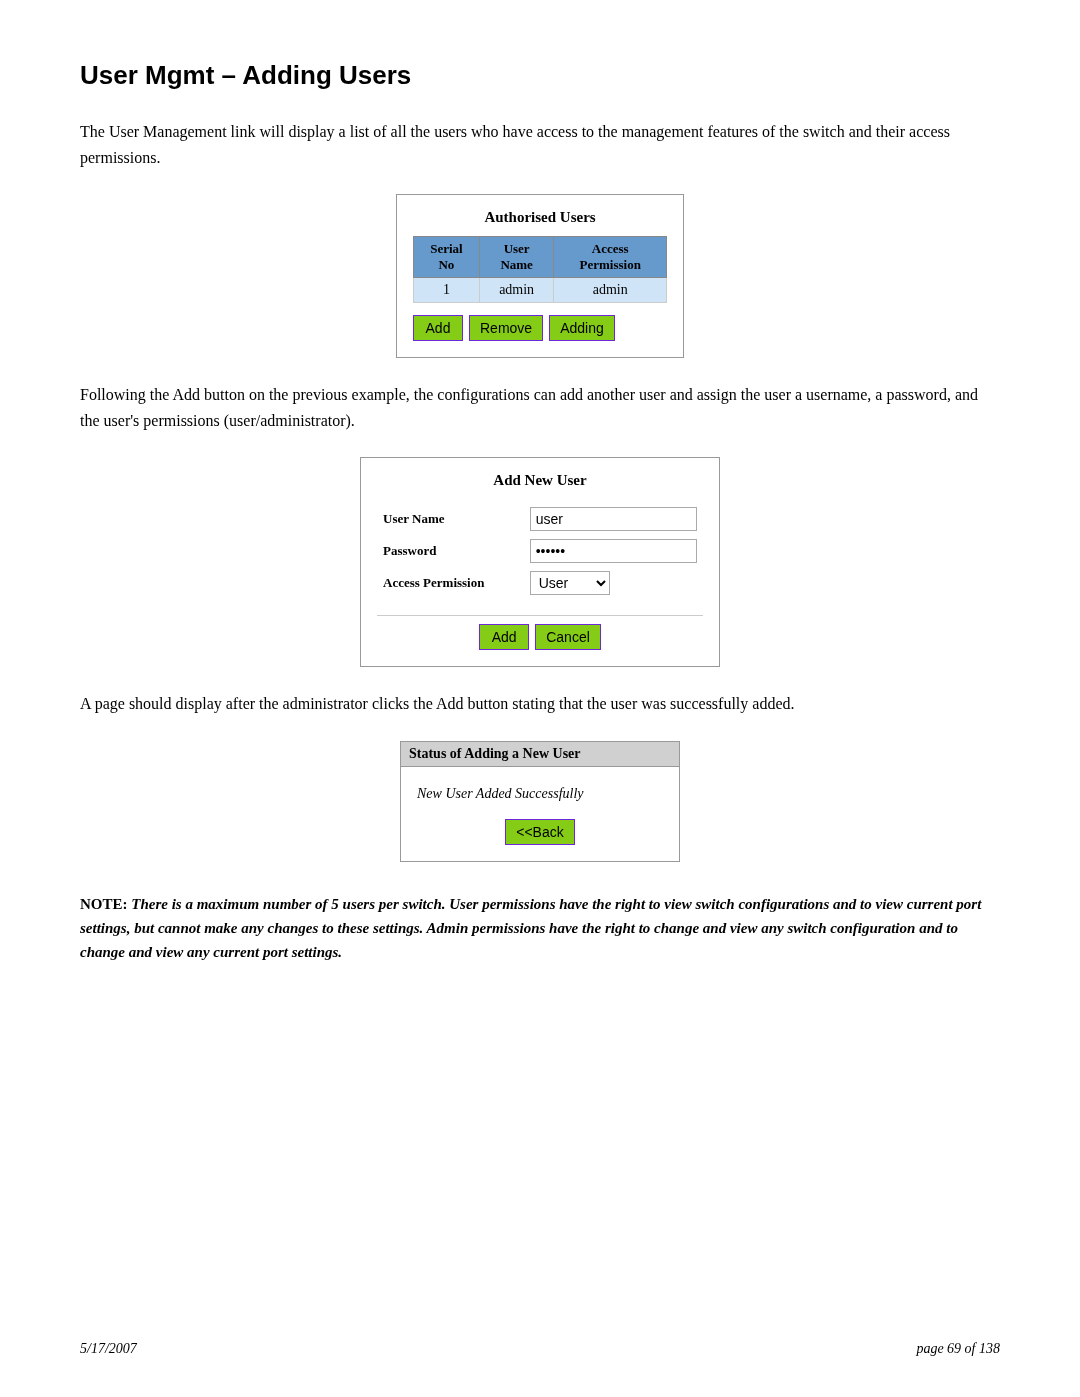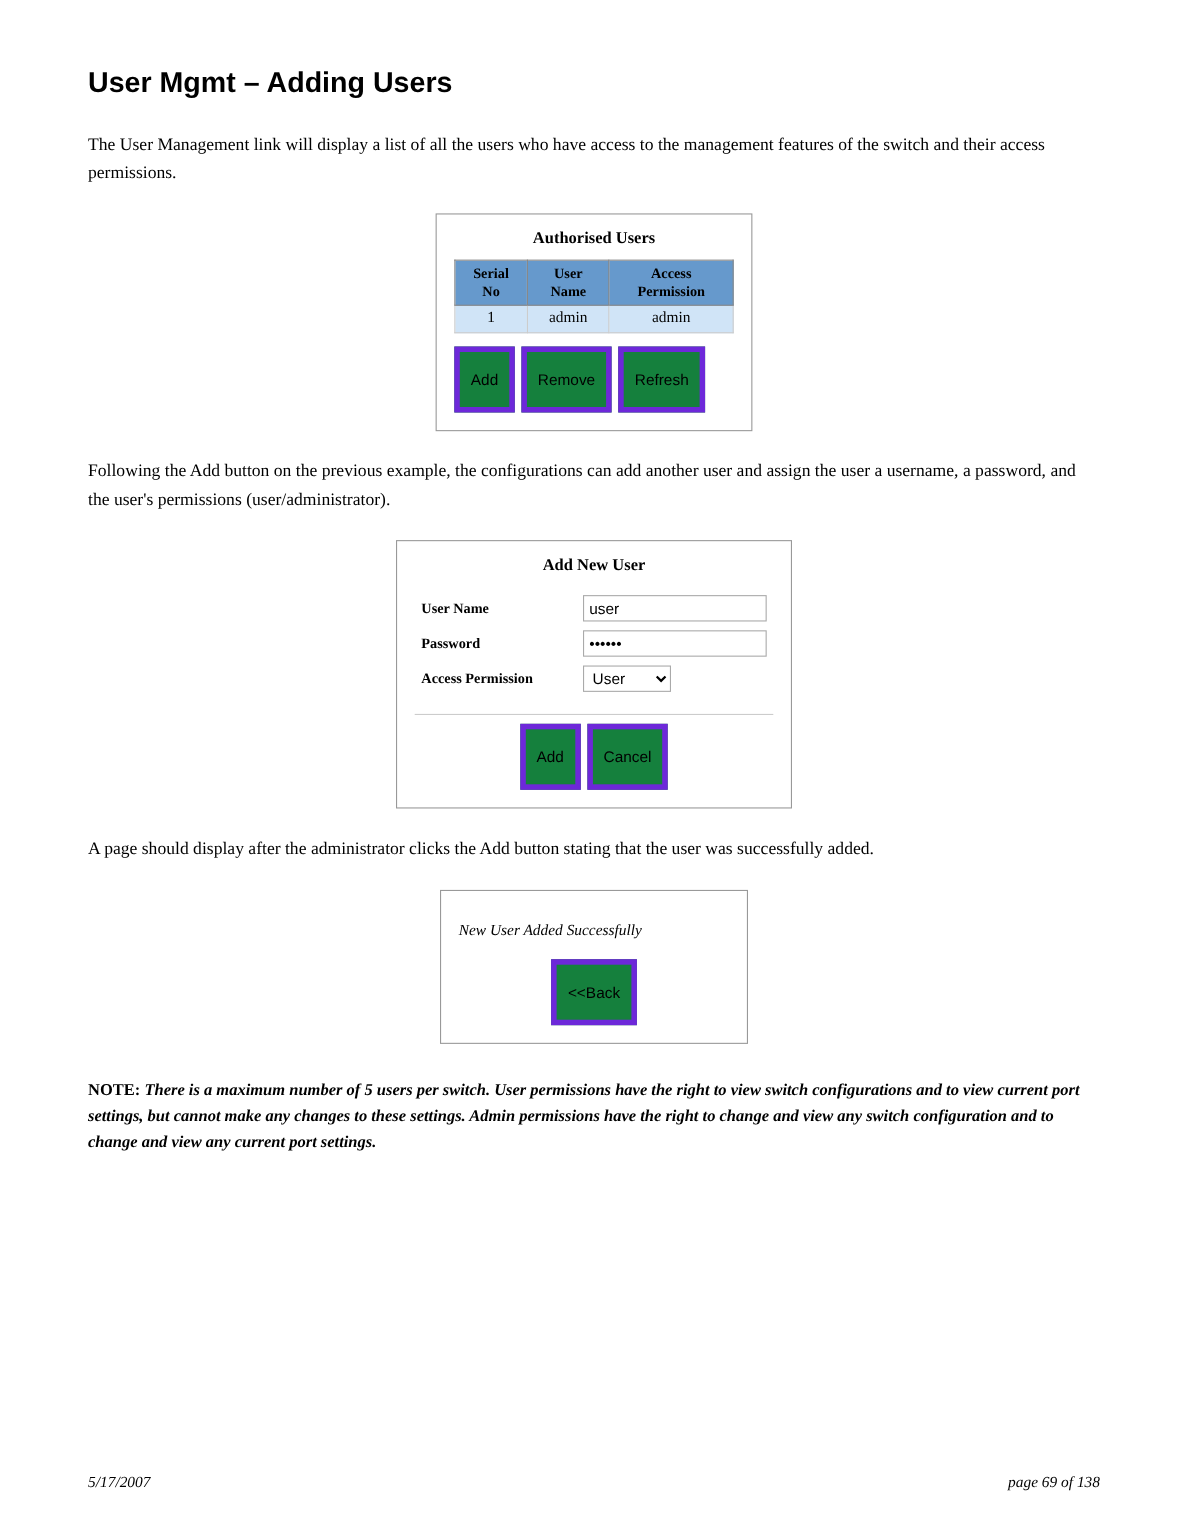--- a/index.html
+++ b/index.html
@@ -77,25 +77,25 @@
     }
 
     .btn-row {
       display: flex;
       gap: 6px;
       justify-content: flex-start;
       margin-top: 4px;
     }
 
     .btn {
-      padding: 17px 10px;
+      padding: 4px 10px;
       font-size: 14px;
       font-family: Arial, sans-serif;
-      background: #15803d;
-      border: 5px solid #6d28d9;
+      background: #84cc16;
+      border: 1px solid #6d28d9;
       cursor: pointer;
       min-width: 50px;
     }
 
     
     .add-user-panel {
       border: 1px solid #999;
       background: #fff;
       width: 360px;
       padding: 14px 16px 16px;
@@ -240,21 +240,21 @@
         <tr>
           <td>1</td>
           <td>admin</td>
           <td>admin</td>
         </tr>
       </tbody>
     </table>
     <div class="btn-row">
       <button class="btn">Add</button>
       <button class="btn">Remove</button>
-      <button class="btn">Refresh</button>
+      <button class="btn">Adding</button>
     </div>
   </div>
 </div>
 
 <p>Following the Add button on the previous example, the configurations can add another user and assign the user a username, a password, and the user's permissions (user/administrator).</p>
 
 <div class="panel-wrapper">
   <div class="add-user-panel">
     <div class="add-user-title">Add New User</div>
     <table class="form-table">
@@ -287,20 +287,21 @@
       <button class="btn">Add</button>
       <button class="btn">Cancel</button>
     </div>
   </div>
 </div>
 
 <p>A page should display after the administrator clicks the Add button stating that the user was successfully added.</p>
 
 <div class="panel-wrapper">
   <div class="status-panel">
+    <div class="status-title">Status of Adding a New User</div>
     <p class="status-message">New User Added Successfully</p>
     <div class="status-btn-row">
       <button class="btn">&lt;&lt;Back</button>
     </div>
   </div>
 </div>
 
 <div class="note-section">
   <span class="note-label">NOTE:</span>
   <span class="note-italic">There is a maximum number of 5 users per switch.  User permissions have the right to view switch configurations and to view current port settings, but cannot make any changes to these settings.  Admin permissions have the right to change and view any switch configuration and to change and view any current port settings.</span>

